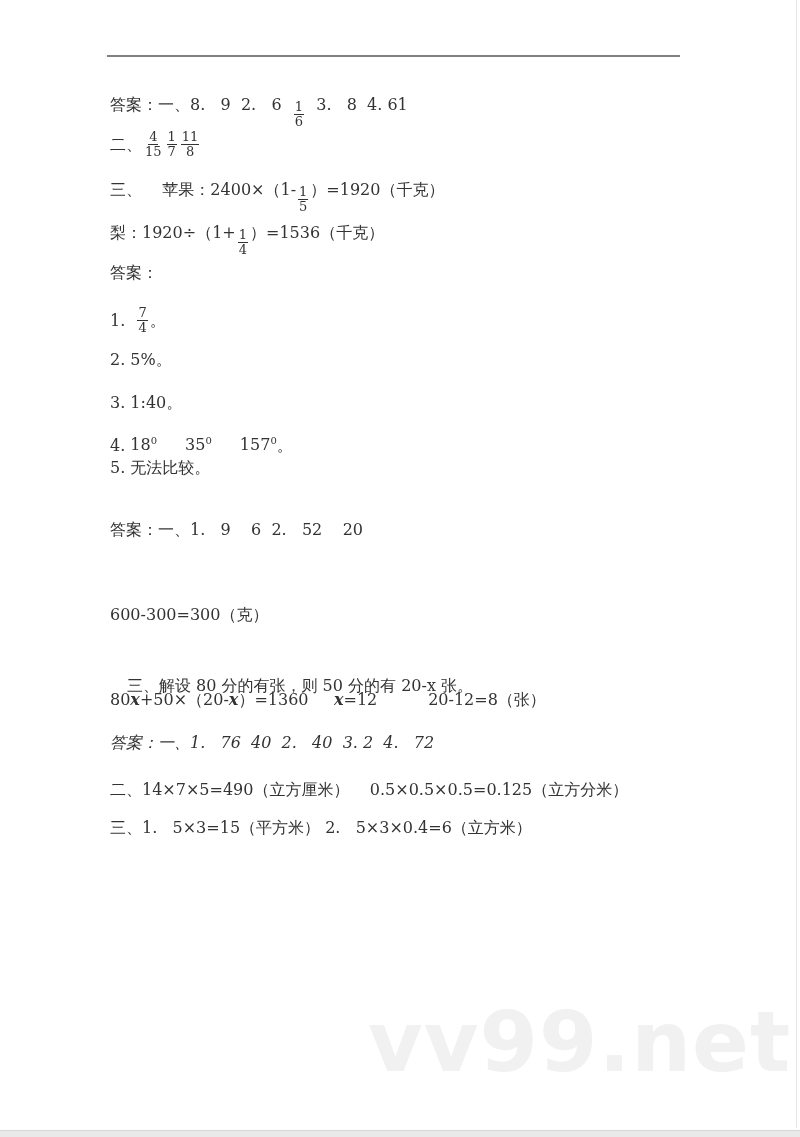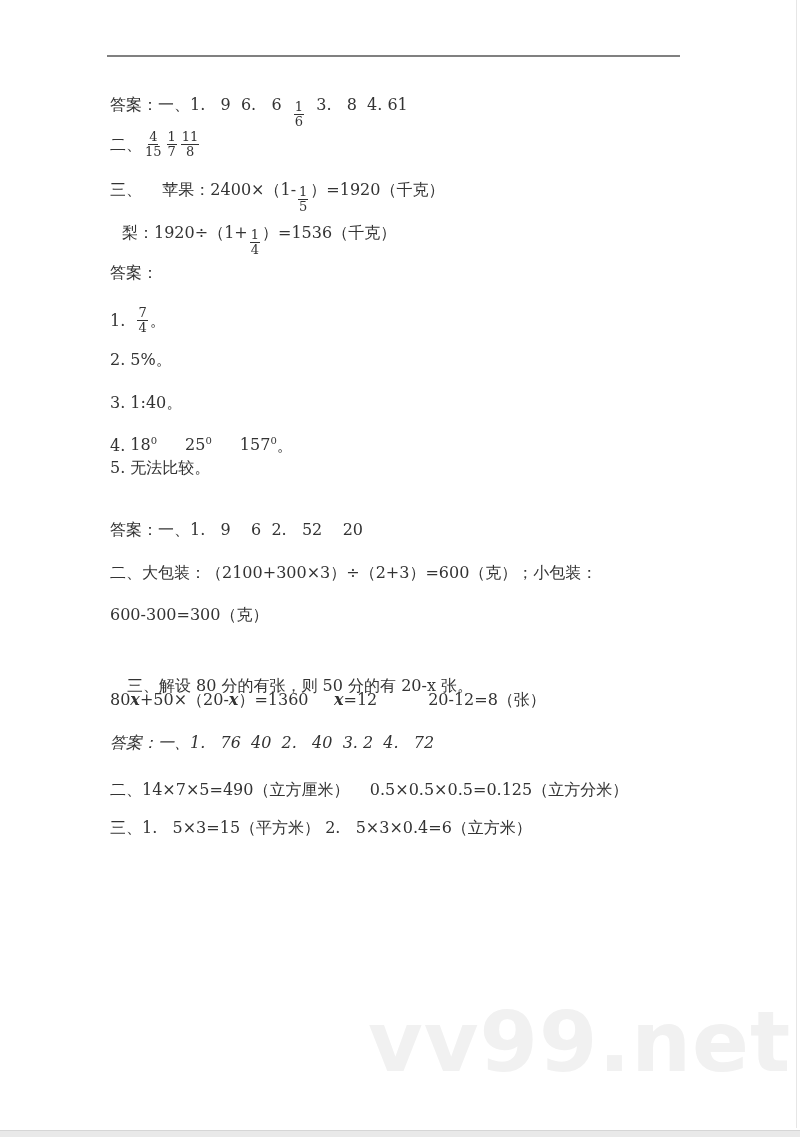--- a/index.html
+++ b/index.html
@@ -45,21 +45,21 @@
       color: #f1f1f1; letter-spacing: 1px;
     }
   </style>
 </head>
 <body>
 
 <div class="page">
   <div class="header-rule"></div>
 
   <div class="line" style="top:90px;">
-    <span>答案：一、1.   9  6.   6  </span>
+    <span>答案：一、8.   9  2.   6  </span>
     <span class="frac drop">
       <span class="num">1</span>
       <span class="den">6</span>
     </span>
     <span>  3.   8  4. 61</span>
   </div>
 
   <div class="line" style="top:130px;">
     <span>二、</span>
     <span class="frac">
@@ -78,21 +78,21 @@
 
   <div class="line" style="top:175px;">
     <span>三、    苹果：2400×（1-</span>
     <span class="frac drop">
       <span class="num">1</span>
       <span class="den">5</span>
     </span>
     <span>）=1920（千克）</span>
   </div>
 
-  <div class="line" style="top:218px;margin-left:12px;">
+  <div class="line" style="top:218px;">
     <span>梨：1920÷（1+</span>
     <span class="frac drop">
       <span class="num">1</span>
       <span class="den">4</span>
     </span>
     <span>）=1536（千克）</span>
   </div>
 
   <div class="line" style="top:263px;">
     <span>答案：</span>
@@ -112,35 +112,32 @@
   </div>
 
   <div class="line" style="top:393px;">
     <span>3. 1:40。</span>
   </div>
 
   <div class="line" style="top:435px;">
     <span>4. </span>
     <span><span>18</span><span class="sup">0</span></span>
     <span style="display:inline-block;width:28px;"></span>
-    <span><span>25</span><span class="sup">0</span></span>
+    <span><span>35</span><span class="sup">0</span></span>
     <span style="display:inline-block;width:28px;"></span>
     <span><span>157</span><span class="sup">0</span></span>
     <span>。</span>
   </div>
 
   <div class="line" style="top:458px;">
     <span>5. 无法比较。</span>
   </div>
 
   <div class="line" style="top:520px;">
     <span>答案：一、1.   9    6  2.   52    20</span>
-  </div>
-  <div class="line" style="top:563px;">
-    <span>二、大包装：（2100+300×3）÷（2+3）=600（克）；小包装：</span>
   </div>
   <div class="line" style="top:605px;">
     <span>600-300=300（克）</span>
   </div>
   <div class="line" style="top:676px;margin-left:17px;">
     <span>三、解设 80 分的有张，则 50 分的有 20-x 张。</span>
   </div>
   <div class="line" style="top:690px;text-align:right;">
     <span>80</span><span class="it">x</span><span>+50×（20-</span><span class="it">x</span><span>）=1360     </span><span class="it">x</span><span>=12          20-12=8（张）</span>
   </div>

